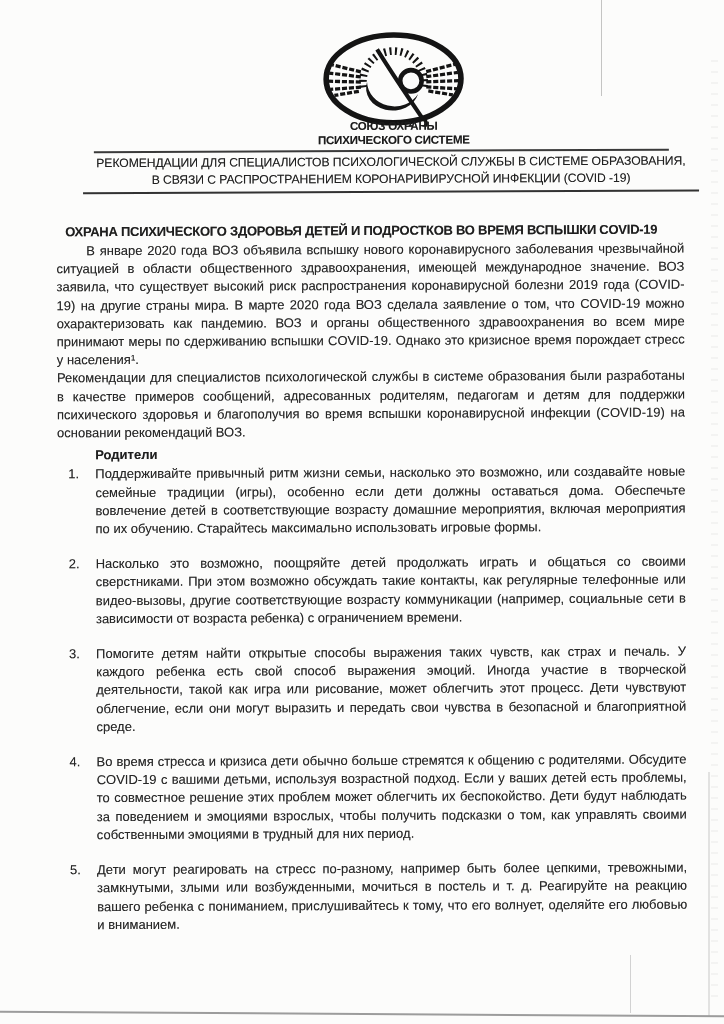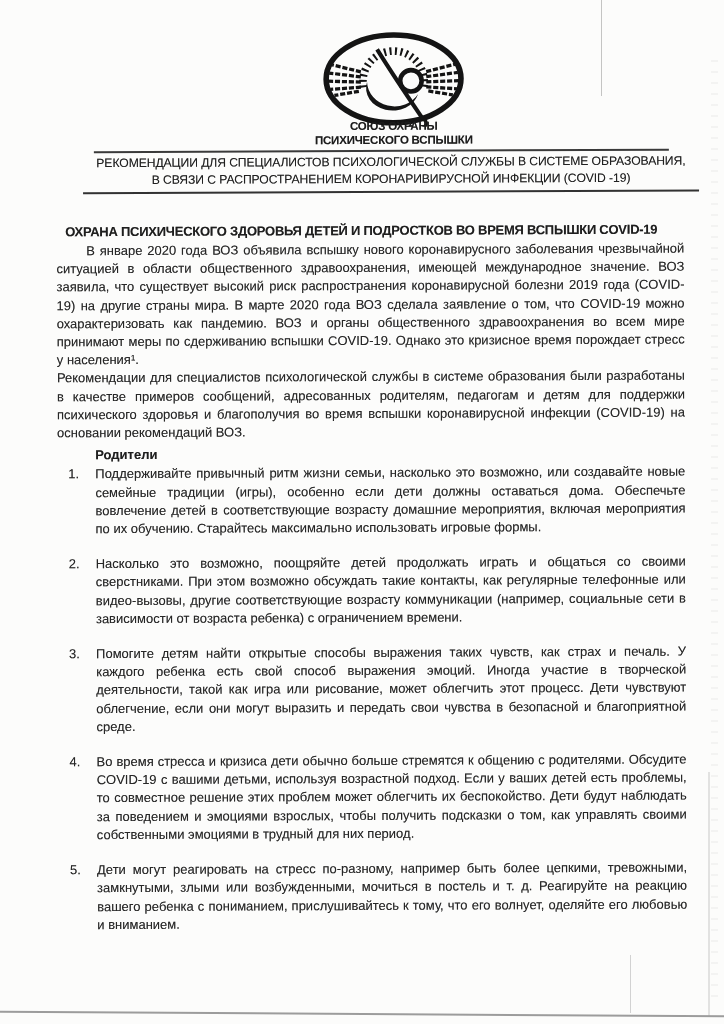--- a/index.html
+++ b/index.html
@@ -93,21 +93,21 @@
 
         <circle cx="87" cy="49" r="10.5" fill="none" stroke="#141414" stroke-width="4.5"></circle>
 
         <path d="M54 18 Q70 44 97 84" fill="none" stroke="#141414" stroke-width="4"></path>
 
         <path d="M97 84 q9 7 1 12 q-8 5 -12 -3" fill="none" stroke="#141414" stroke-width="3.5"></path>
       </svg>
     </div>
     <div class="logo-caption">
       <div>СОЮЗ ОХРАНЫ</div>
-      <div>ПСИХИЧЕСКОГО ВСПЫШКИ</div>
+      <div>ПСИХИЧЕСКОГО СИСТЕМЕ</div>
     </div>
 
     <div class="banner">
       <div class="banner-rule-top"></div>
       <div class="banner-text">
         <div>РЕКОМЕНДАЦИИ ДЛЯ СПЕЦИАЛИСТОВ ПСИХОЛОГИЧЕСКОЙ СЛУЖБЫ В СИСТЕМЕ ОБРАЗОВАНИЯ,</div>
         <div>В СВЯЗИ С РАСПРОСТРАНЕНИЕМ КОРОНАРИВИРУСНОЙ ИНФЕКЦИИ (COVID -19)</div>
       </div>
       <div class="banner-rule-bottom"></div>
     </div>

